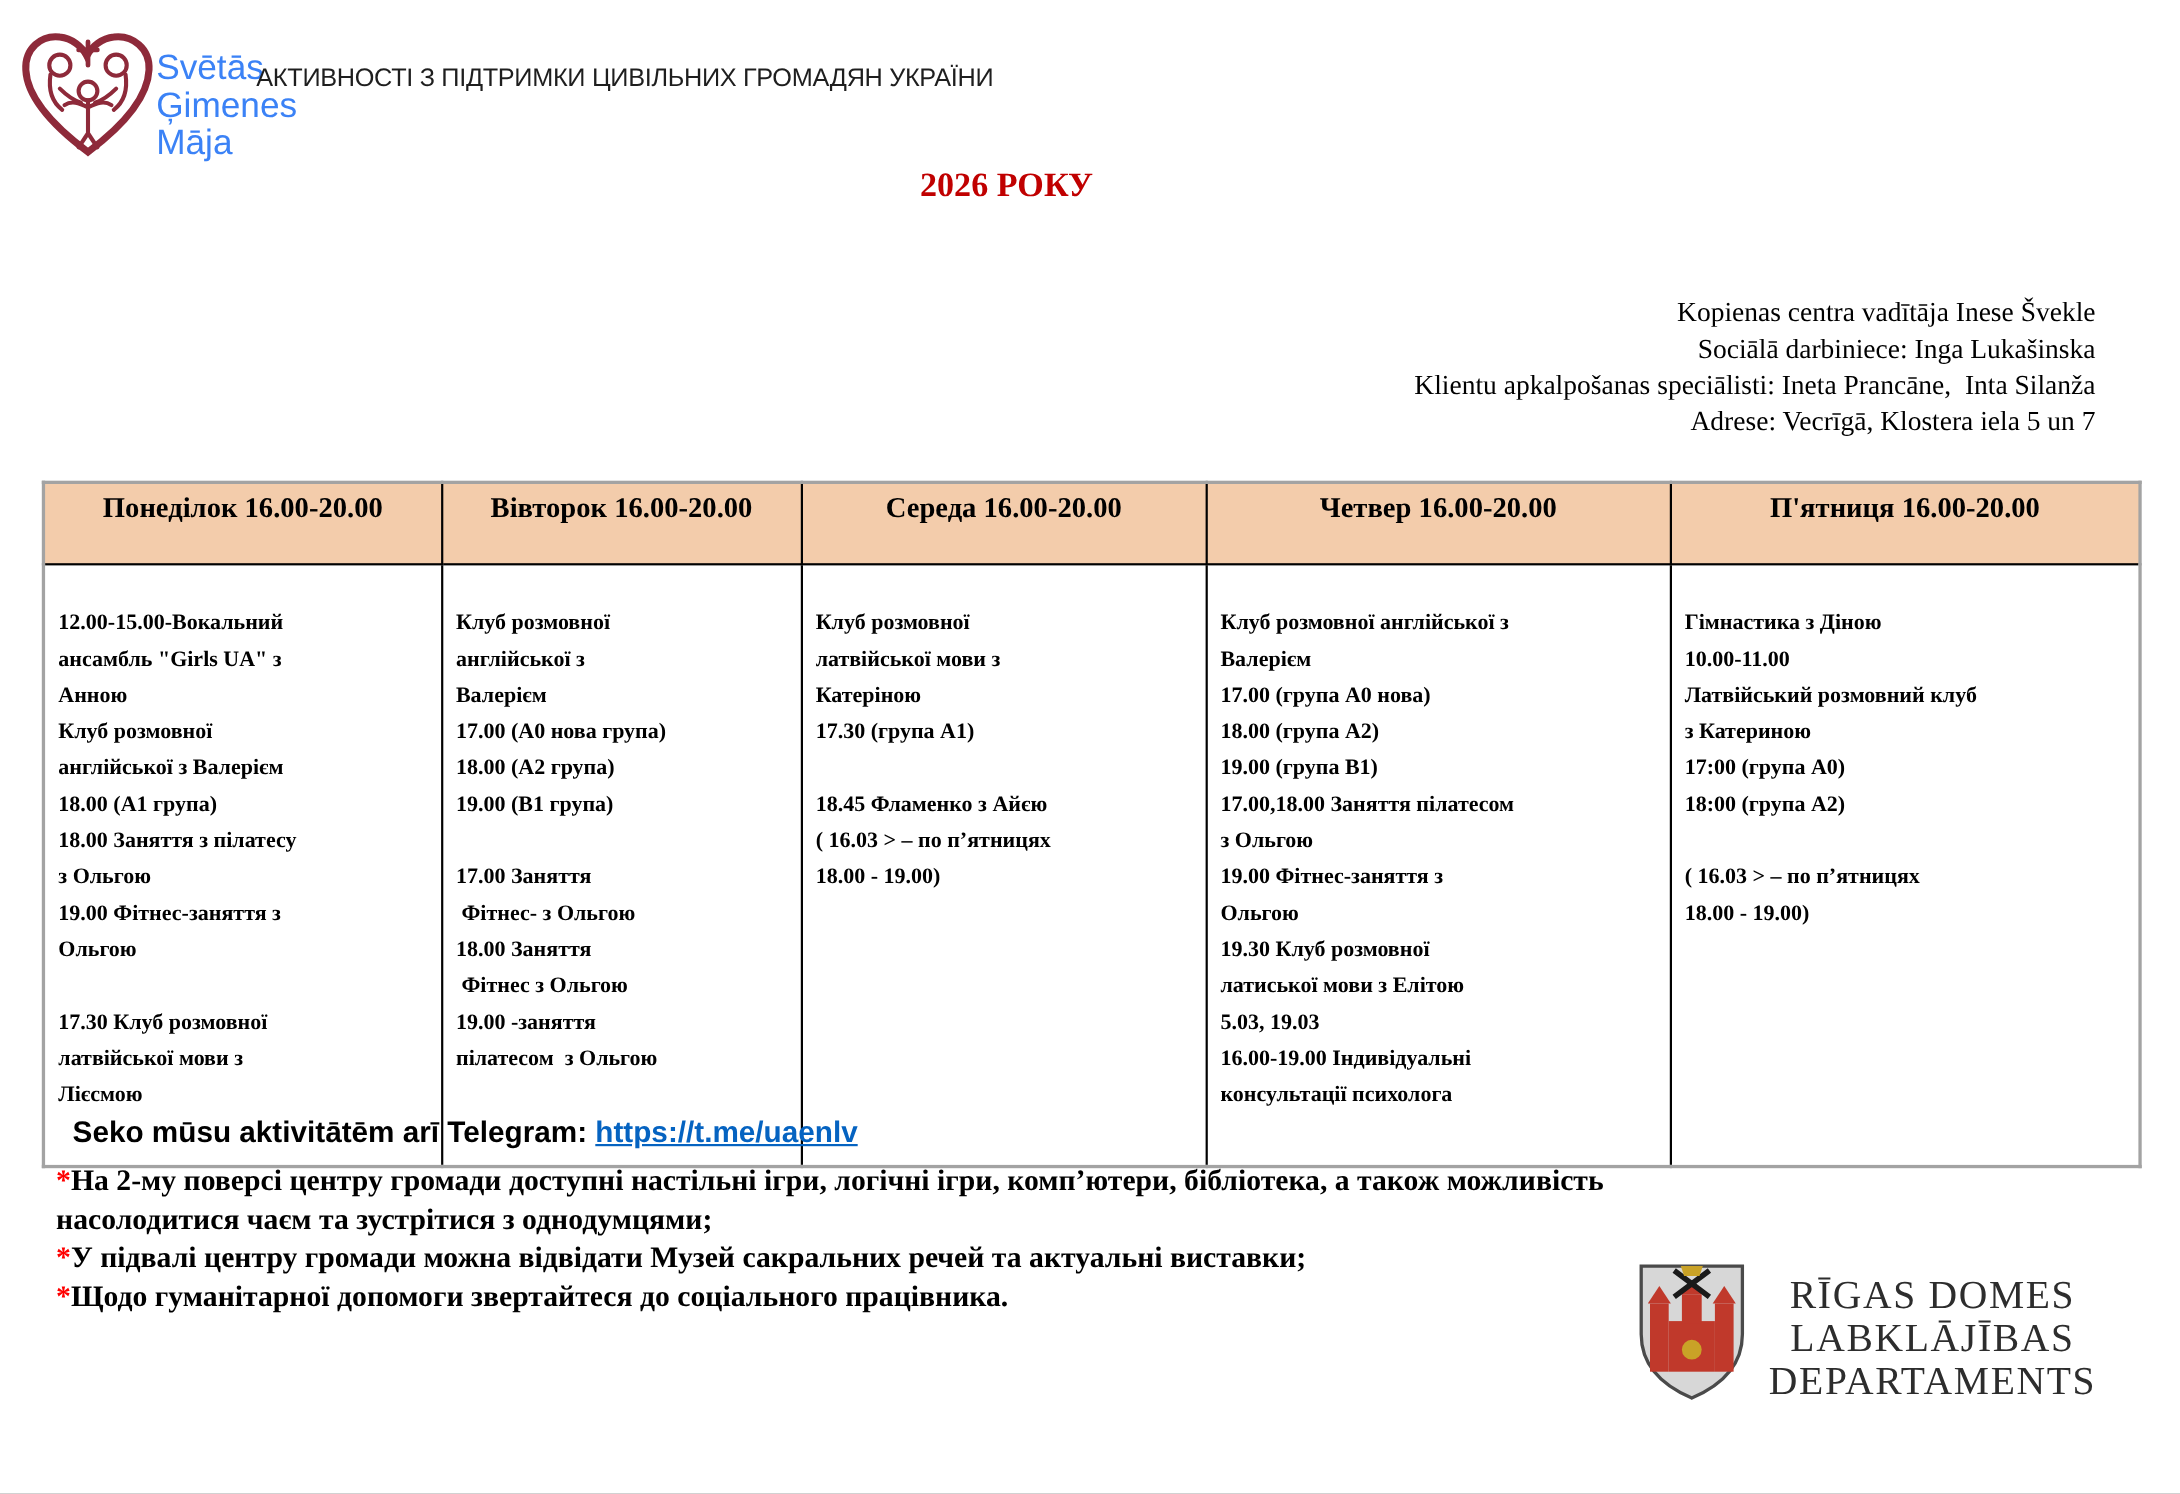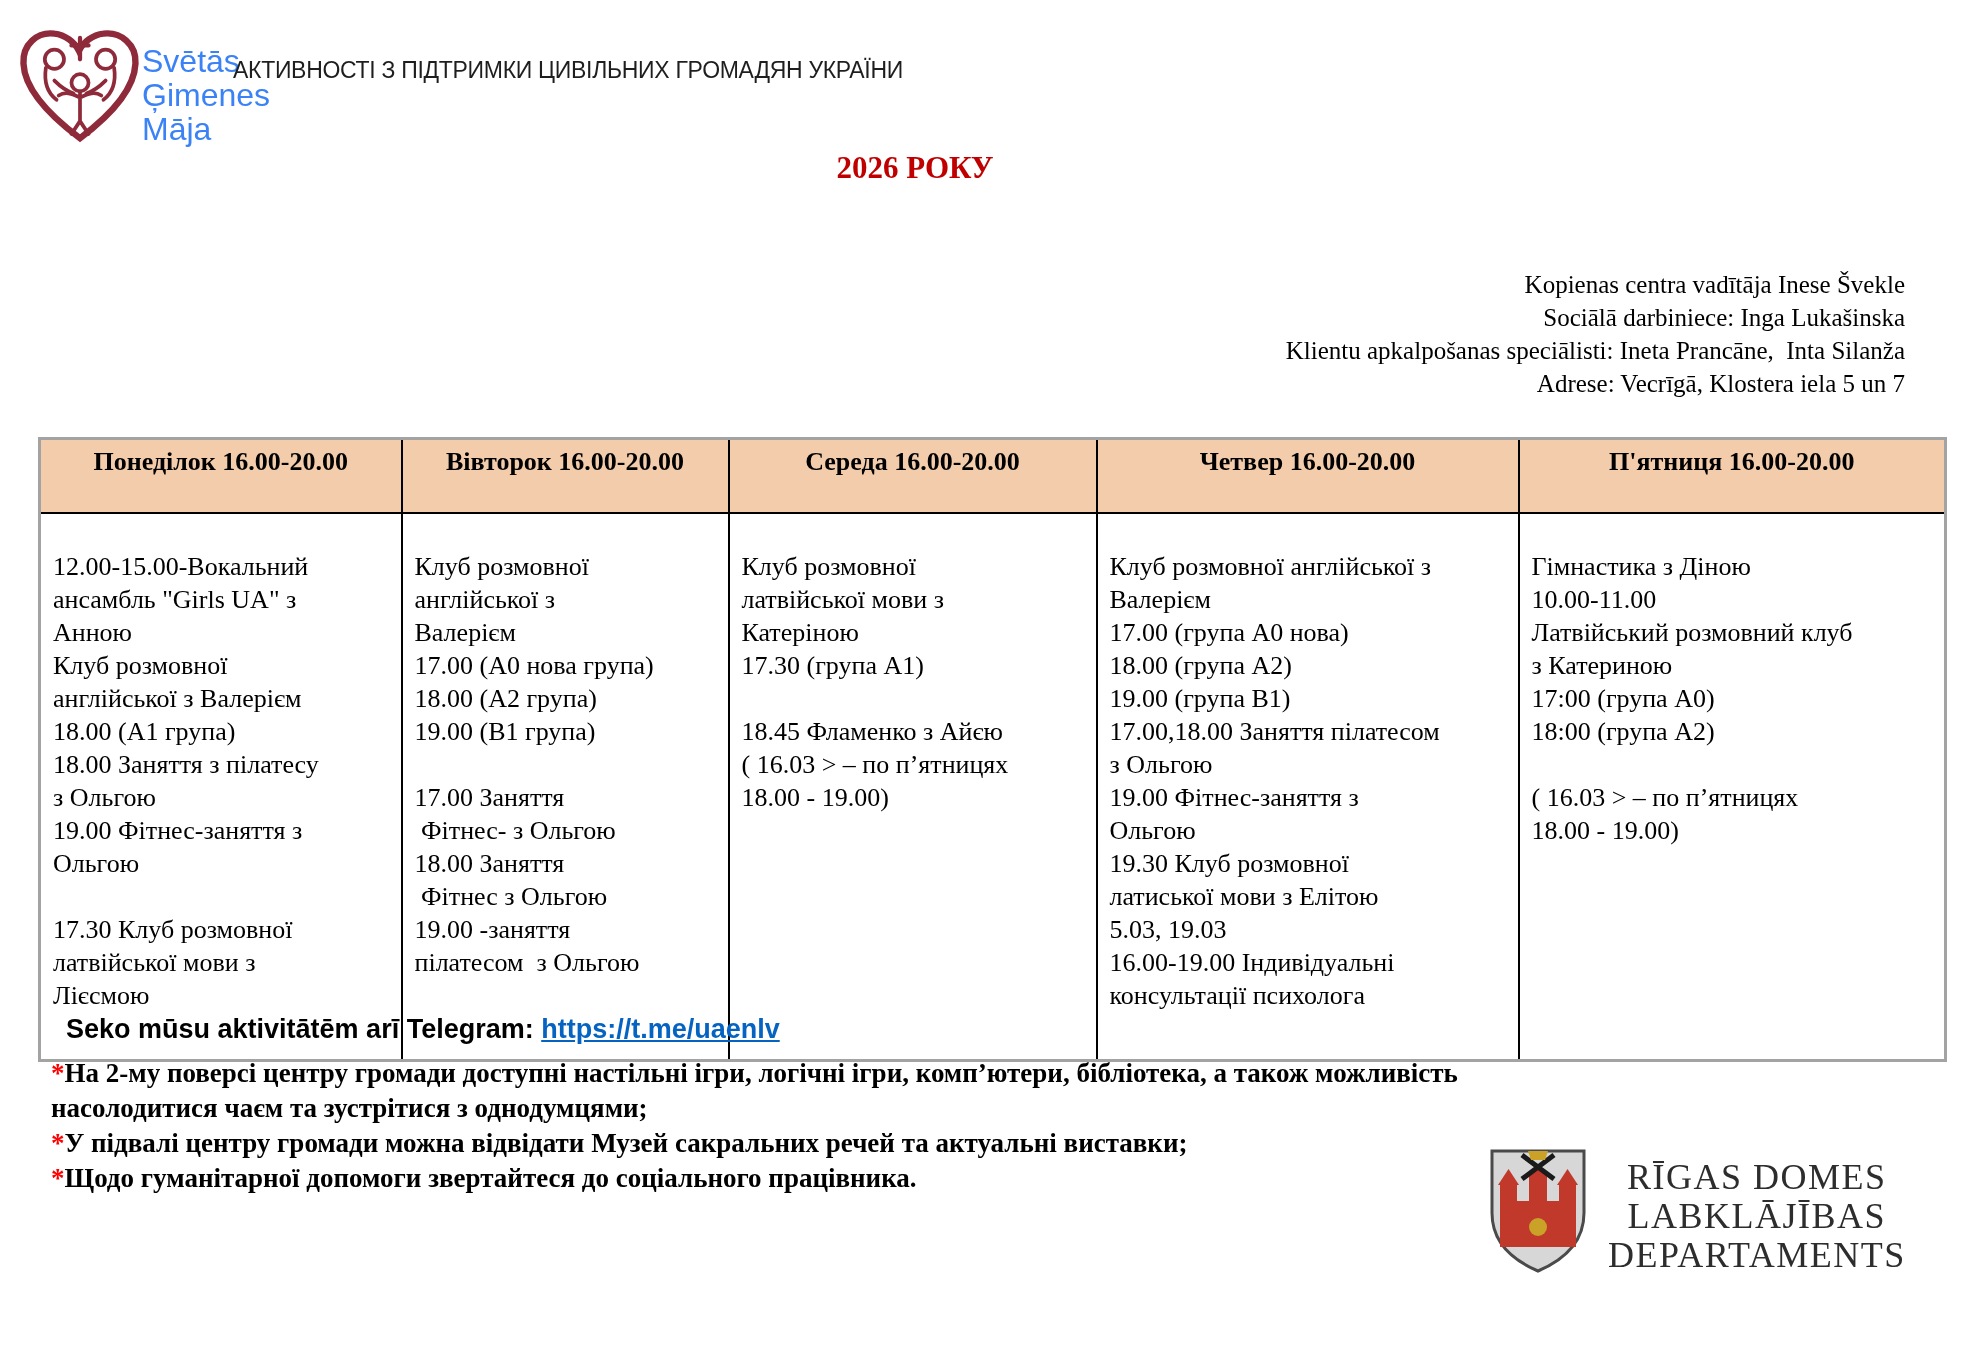--- a/index.html
+++ b/index.html
@@ -24,21 +24,21 @@
             font-size:25px;line-height:33px;}
   .contacts .b{font-weight:bold;}
   a.lnk{color:#0563c1;text-decoration:underline;cursor:pointer;}
 
   
   table.sched{position:absolute;left:38px;top:437px;width:1906px;border-collapse:collapse;
               table-layout:fixed;border:3px solid #a3a3a3;}
   table.sched th{border:2px solid #000;background:#f3ccab;height:64px;vertical-align:top;
                  padding-top:7px;font-size:26px;font-weight:bold;text-align:center;}
   table.sched td{border:2px solid #000;height:503px;vertical-align:top;
-                 padding:36px 10px 6px 12px;font-size:26px;font-weight:normal;
+                 padding:36px 10px 6px 12px;font-size:20px;font-weight:bold;
                  line-height:33px;white-space:pre-line;}
 
   
   .telegram{position:absolute;left:66px;top:1014px;font-family:"Liberation Sans",sans-serif;
             font-weight:bold;font-size:27px;color:#000;}
   a.tg-link{color:#0563c1;text-decoration:underline;font-family:"Liberation Sans",sans-serif;
             font-weight:bold;cursor:pointer;}
   .notes{position:absolute;left:51px;top:1056px;width:1560px;font-size:27px;font-weight:bold;
          line-height:35px;}
   .note{margin:0;}

